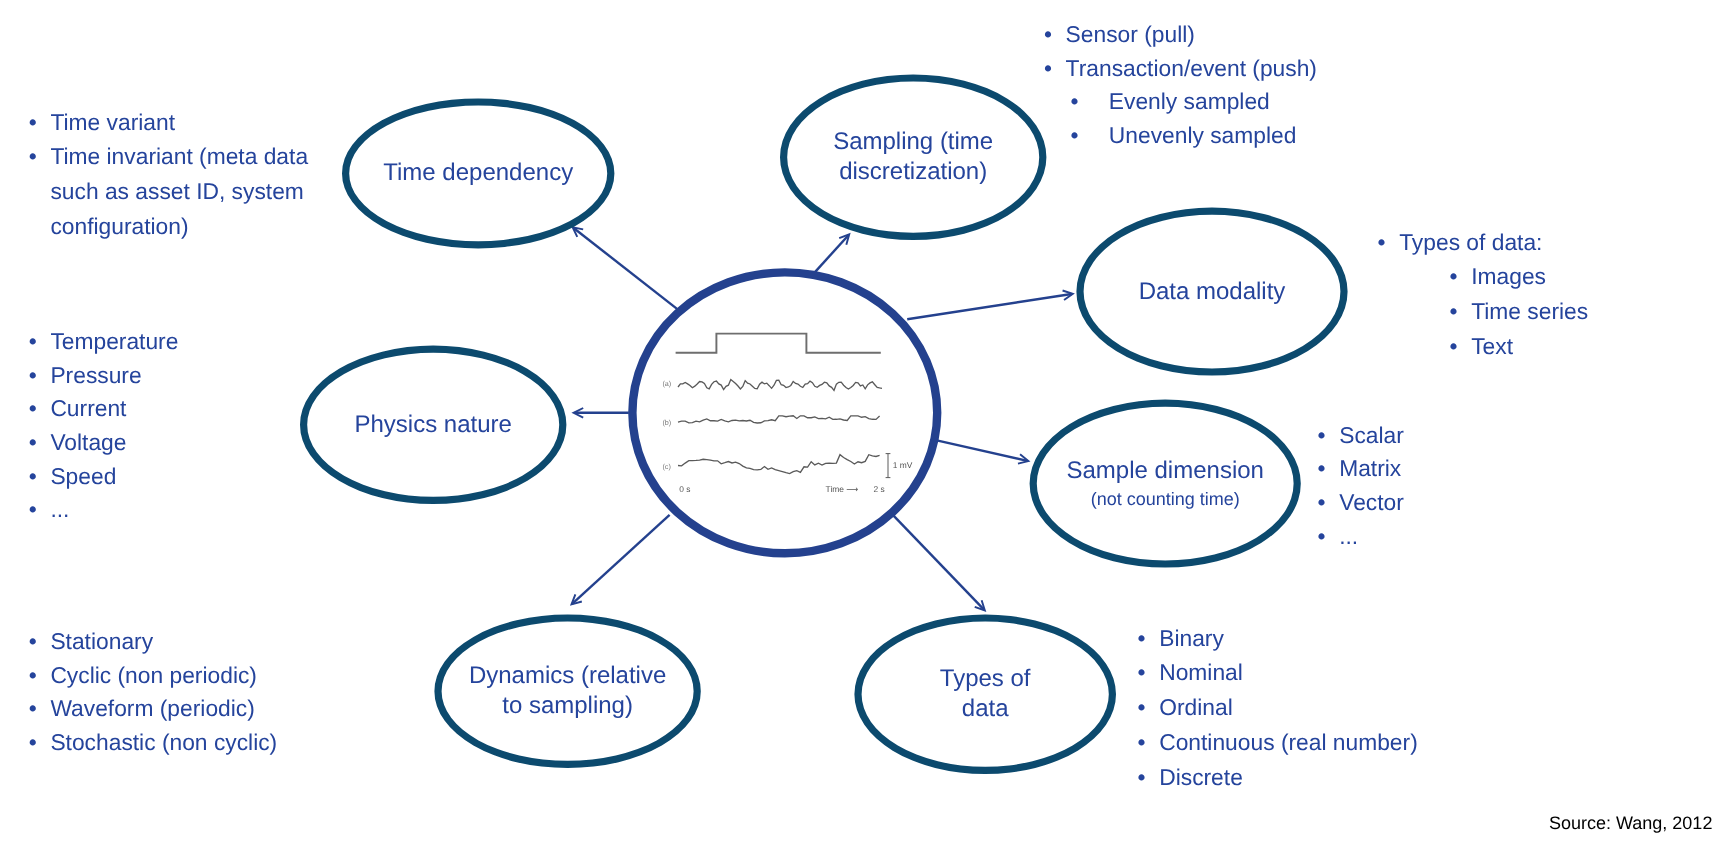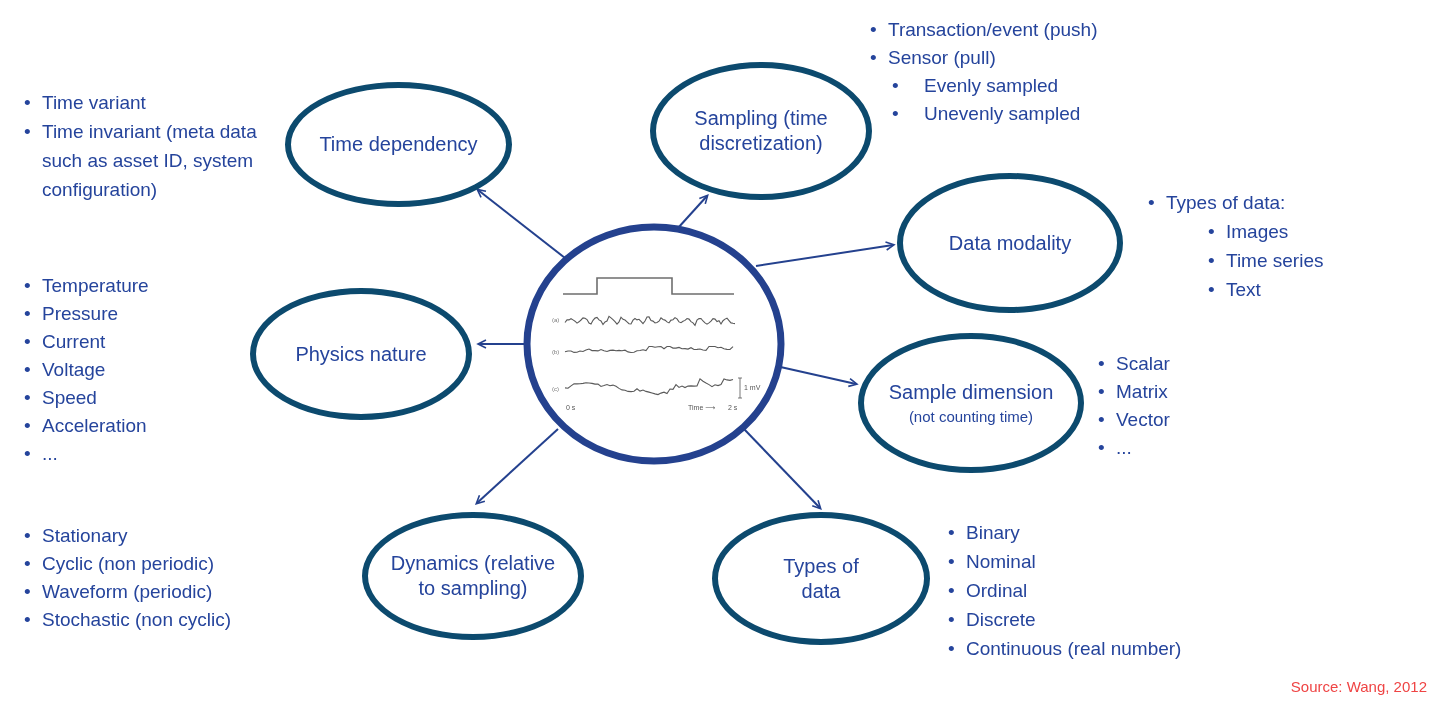--- a/index.html
+++ b/index.html
@@ -17,21 +17,21 @@
   .node .lbl{display:block;}
   .node .sublbl{display:block;font-size:15px;line-height:19px;margin-top:2px;}
   .blist{position:absolute;z-index:1;color:#25449c;font-size:19px;line-height:28px;}
   .blist.lh29{line-height:29px;}
   .bi{position:relative;padding-left:20px;}
   .bi::before{content:"\2022";position:absolute;left:2px;color:#25449c;}
   .bi.sub{padding-left:56px;}
   .bi.sub::before{left:24px;}
   .bi.sub2{padding-left:80px;}
   .bi.sub2::before{left:62px;}
-  .caption{position:absolute;z-index:1;color:#ef4444;font-size:15px;}
+  .caption{position:absolute;z-index:1;color:#000000;font-size:15px;}
   .figtext{font-size:7px;fill:#555555;}
   .tracelbl{font-size:6px;fill:#777777;}
 </style>
 </head>
 <body>
 
 <div id="canvas">
 
   <svg class="underlay" width="1443" height="706" viewBox="0 0 1443 706">
     <defs>
@@ -103,40 +103,39 @@
   <div class="node" style="left:362px;top:512px;width:222px;height:128px;">
     <span class="lbl" style="max-width:180px;">Dynamics (relative to sampling)</span>
   </div>
 
   <div class="blist lh29" style="left:22px;top:88px;width:254px;">
     <div class="bi">Time variant</div>
     <div class="bi">Time invariant  (meta data such  as asset ID, system configuration)</div>
   </div>
 
   <div class="blist" style="left:868px;top:16px;width:340px;">
+    <div class="bi">Sensor (pull)</div>
     <div class="bi">Transaction/event (push)</div>
-    <div class="bi">Sensor (pull)</div>
     <div class="bi sub">Evenly sampled</div>
     <div class="bi sub">Unevenly sampled</div>
   </div>
 
   <div class="blist lh29" style="left:1146px;top:188px;width:270px;">
     <div class="bi">Types of data:</div>
     <div class="bi sub2">Images</div>
     <div class="bi sub2">Time series</div>
     <div class="bi sub2">Text</div>
   </div>
 
   <div class="blist" style="left:22px;top:272px;width:240px;">
     <div class="bi">Temperature</div>
     <div class="bi">Pressure</div>
     <div class="bi">Current</div>
     <div class="bi">Voltage</div>
     <div class="bi">Speed</div>
-    <div class="bi">Acceleration</div>
     <div class="bi">...</div>
   </div>
 
   <div class="blist" style="left:1096px;top:350px;width:210px;">
     <div class="bi">Scalar</div>
     <div class="bi">Matrix</div>
     <div class="bi">Vector</div>
     <div class="bi">...</div>
   </div>
 
@@ -144,19 +143,19 @@
     <div class="bi">Stationary</div>
     <div class="bi">Cyclic (non periodic)</div>
     <div class="bi">Waveform (periodic)</div>
     <div class="bi">Stochastic (non cyclic)</div>
   </div>
 
   <div class="blist lh29" style="left:946px;top:518px;width:340px;">
     <div class="bi">Binary</div>
     <div class="bi">Nominal</div>
     <div class="bi">Ordinal</div>
+    <div class="bi">Continuous (real number)</div>
     <div class="bi">Discrete</div>
-    <div class="bi">Continuous (real number)</div>
   </div>
 
   <div class="caption" style="right:16px;top:678px;">Source: Wang, 2012</div>
 
 </div>
 
 </body></html>

